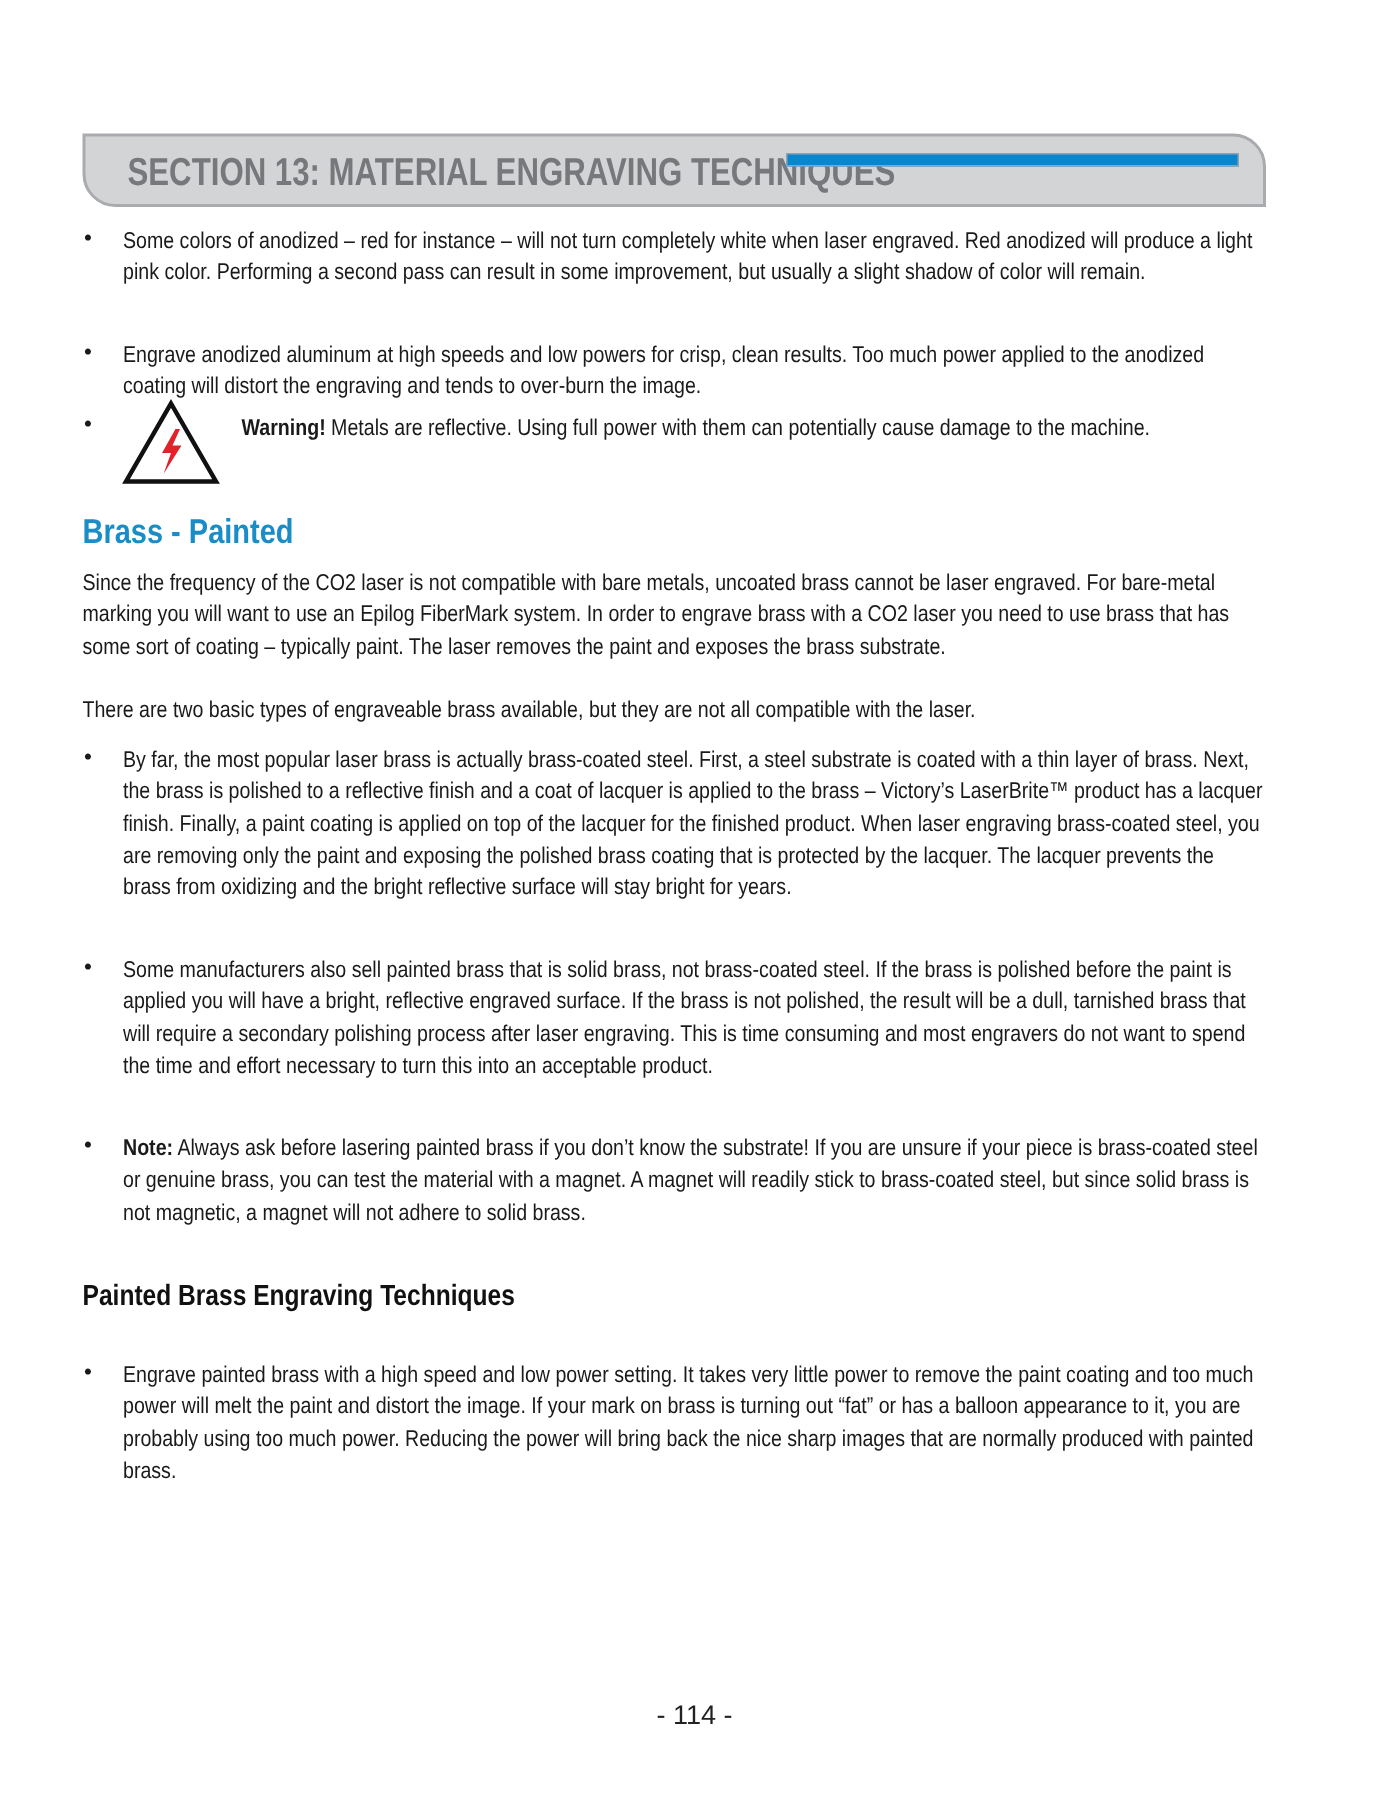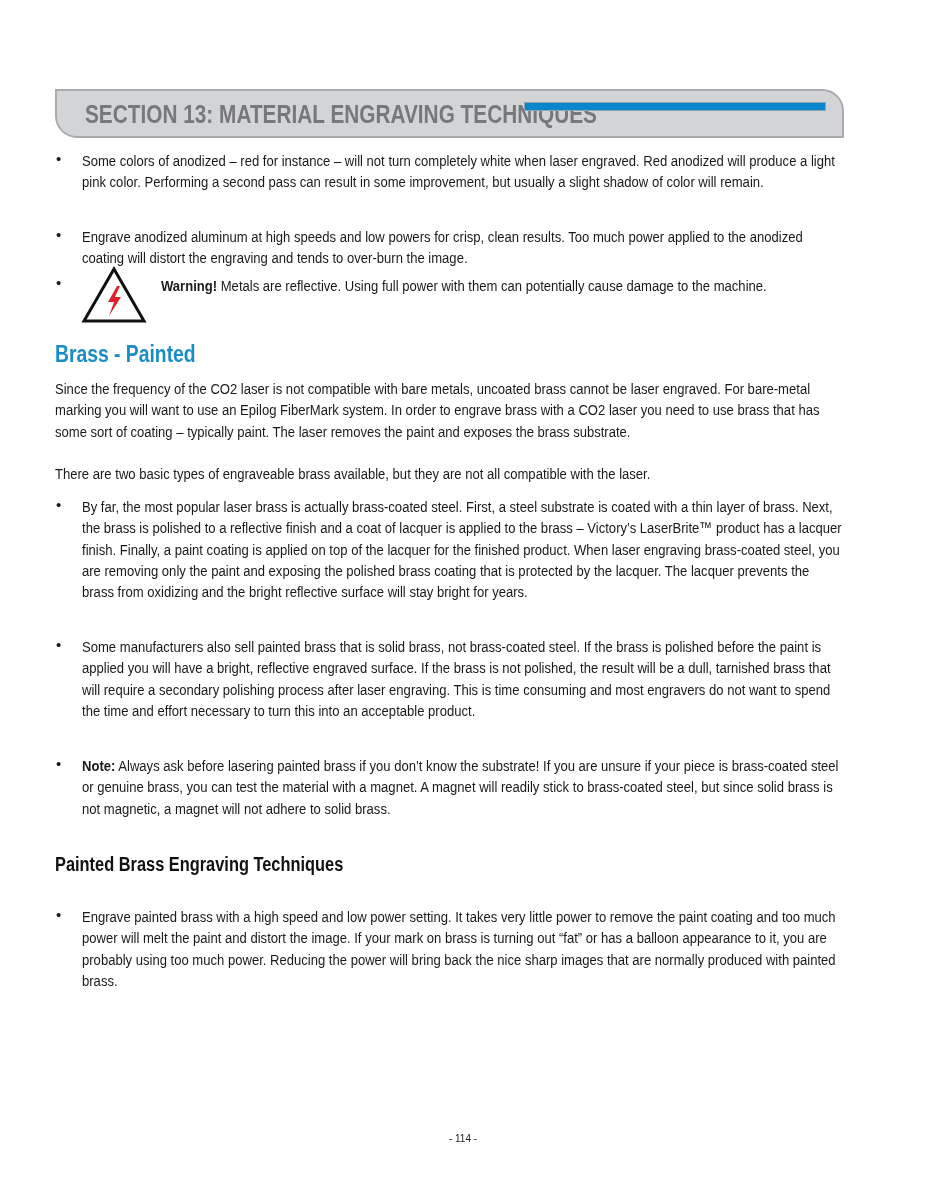--- a/index.html
+++ b/index.html
@@ -124,21 +124,21 @@
       transform: scaleX(0.84);
       transform-origin: left top;
       white-space: nowrap;
     }
     .page-num {
       position: absolute;
       left: 0;
       width: 926px;
       top: 1133px;
       text-align: center;
-      font-size: 10px;
+      font-size: 18px;
       color: #222;
     }
     b { font-weight: bold; }
   </style>
 </head>
 <body>
 
 <div class="header-box">
   <div class="header-title">SECTION 13: MATERIAL ENGRAVING TECHNIQUES</div>
 </div>

